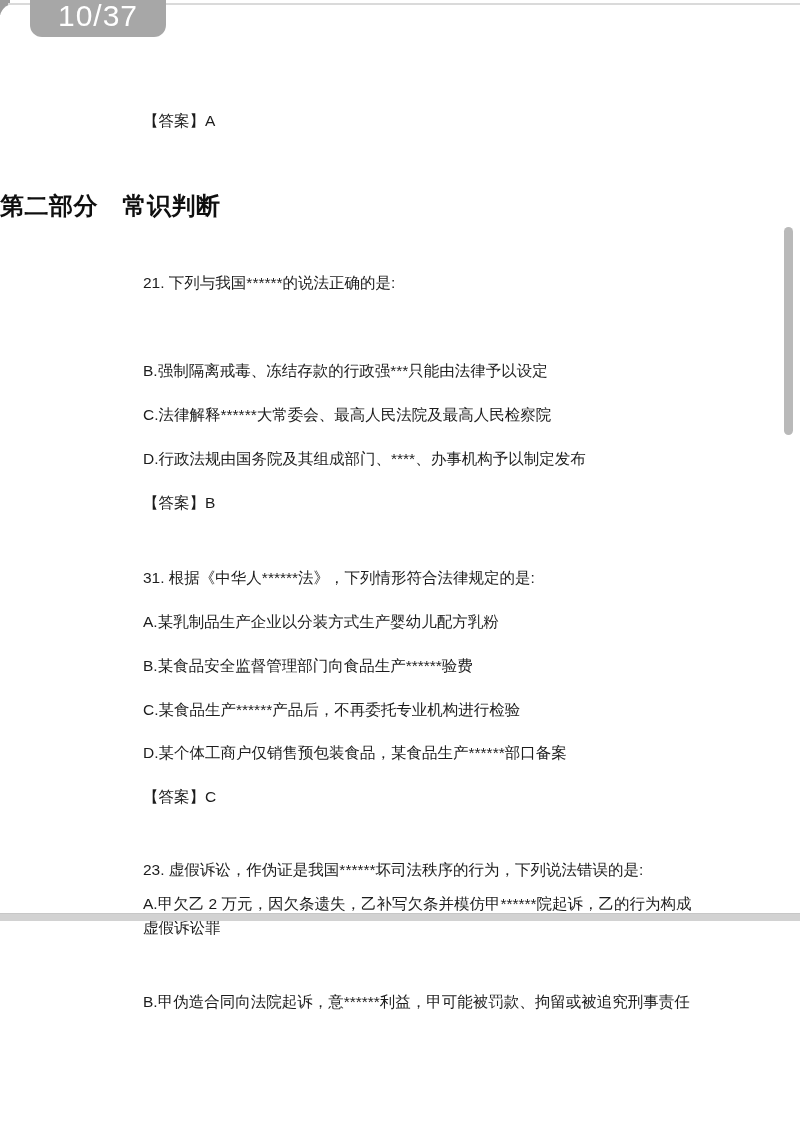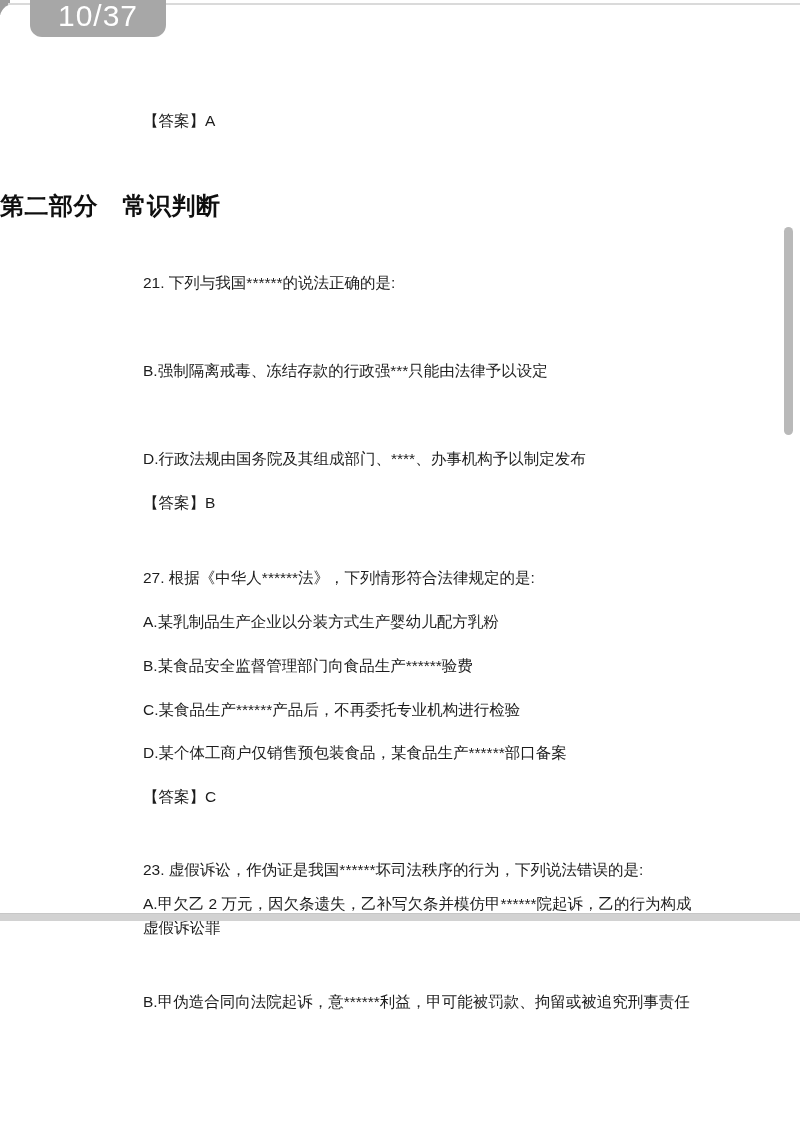--- a/index.html
+++ b/index.html
@@ -100,24 +100,25 @@
   <div class="top-divider"></div>
 
   <div class="page-badge">10/37</div>
 
   <div class="txt" style="top:111px">【答案】A</div>
 
   <div class="section-heading">第二部分　常识判断</div>
 
   <div class="txt" style="top:273px">21. 下列与我国******的说法正确的是:</div>
   <div class="txt" style="top:361px">B.强制隔离戒毒、冻结存款的行政强***只能由法律予以设定</div>
+  <div class="txt" style="top:405px">C.法律解释******大常委会、最高人民法院及最高人民检察院</div>
   <div class="txt" style="top:449px">D.行政法规由国务院及其组成部门、****、办事机构予以制定发布</div>
   <div class="txt" style="top:493px">【答案】B</div>
 
-  <div class="txt" style="top:568px">27. 根据《中华人******法》，下列情形符合法律规定的是:</div>
+  <div class="txt" style="top:568px">31. 根据《中华人******法》，下列情形符合法律规定的是:</div>
   <div class="txt" style="top:612px">A.某乳制品生产企业以分装方式生产婴幼儿配方乳粉</div>
   <div class="txt" style="top:656px">B.某食品安全监督管理部门向食品生产******验费</div>
   <div class="txt" style="top:700px">C.某食品生产******产品后，不再委托专业机构进行检验</div>
   <div class="txt" style="top:743px">D.某个体工商户仅销售预包装食品，某食品生产******部口备案</div>
   <div class="txt" style="top:787px">【答案】C</div>
 
   <div class="txt" style="top:860px">23. 虚假诉讼，作伪证是我国******坏司法秩序的行为，下列说法错误的是:</div>
   <div class="txt wrap2" style="top:892px">A.甲欠乙 2 万元，因欠条遗失，乙补写欠条并模仿甲******院起诉，乙的行为构成虚假诉讼罪</div>
   <div class="txt" style="top:992px">B.甲伪造合同向法院起诉，意******利益，甲可能被罚款、拘留或被追究刑事责任</div>
 

